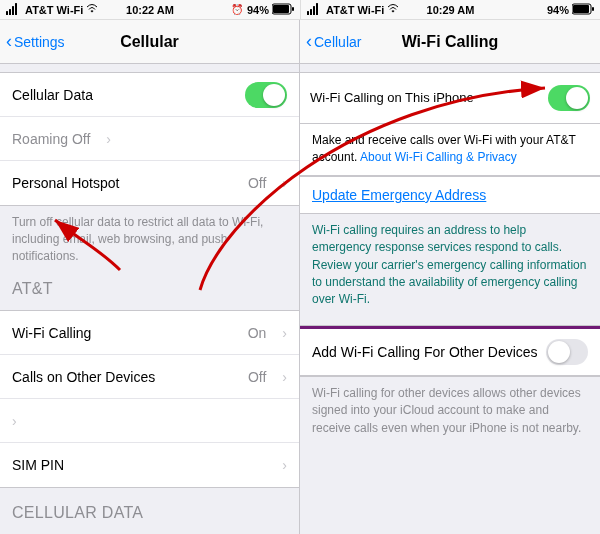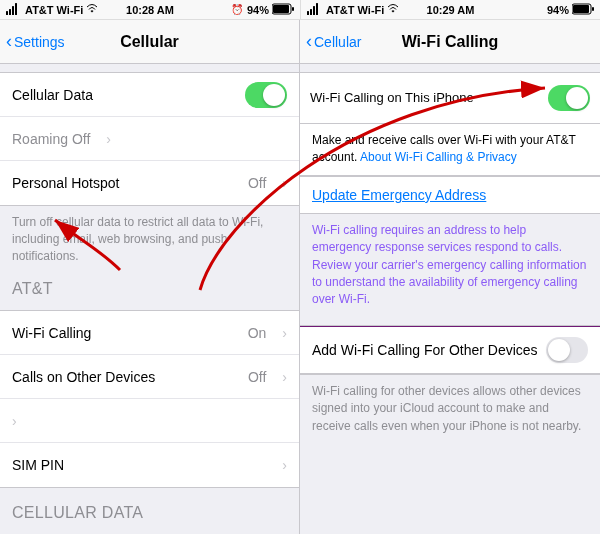--- a/index.html
+++ b/index.html
@@ -181,28 +181,28 @@
       font-size: 14px;
       color: #007aff;
       background: #fff;
       border-top: 1px solid #c8c7cc;
       border-bottom: 1px solid #c8c7cc;
     }
 
     .emergency-text {
       padding: 8px 12px;
       font-size: 12px;
-      color: #8b5cf6;
+      color: #0f766e;
       line-height: 1.45;
       margin-bottom: 8px;
     }
 
     .add-wifi-row {
       background: #fff;
-      border-top: 1px solid #701a75;
+      border-top: 3px solid #701a75;
       border-bottom: 1px solid #c8c7cc;
       display: flex;
       align-items: center;
       justify-content: space-between;
       padding: 10px 12px;
     }
     .add-wifi-label {
       font-size: 14px;
       color: #000;
       flex: 1;
@@ -233,21 +233,21 @@
       </span>
       <span style="font-size:11px;font-weight:600;">AT&amp;T Wi-Fi</span>
       <span>
         <svg width="12" height="10" viewBox="0 0 12 10">
           <path d="M6 8.5 L7.5 7 Q6.75 6.25 6 6.25 Q5.25 6.25 4.5 7 Z" fill="#000"></path>
           <path d="M3 5.5 Q4.5 3.5 6 3.5 Q7.5 3.5 9 5.5" stroke="#000" stroke-width="1" fill="none"></path>
           <path d="M1 3 Q3.5 0.5 6 0.5 Q8.5 0.5 11 3" stroke="#000" stroke-width="1" fill="none"></path>
         </svg>
       </span>
     </div>
-    <div class="status-bar-center" style="font-size:11px;font-weight:600;">10:28 AM</div>
+    <div class="status-bar-center" style="font-size:11px;font-weight:600;">10:22 AM</div>
     <div class="status-bar-right">
       <span style="font-size:10px;">⏰</span>
       <span style="font-size:11px;font-weight:600;">94%</span>
       <span>
         <svg width="22" height="12" viewBox="0 0 22 12">
           <rect x="0" y="1" width="19" height="10" rx="2" ry="2" stroke="#000" stroke-width="1" fill="none"></rect>
           <rect x="1" y="2" width="16" height="8" rx="1" fill="#000"></rect>
           <rect x="20" y="4" width="2" height="4" rx="1" fill="#000"></rect>
         </svg>
       </span>

